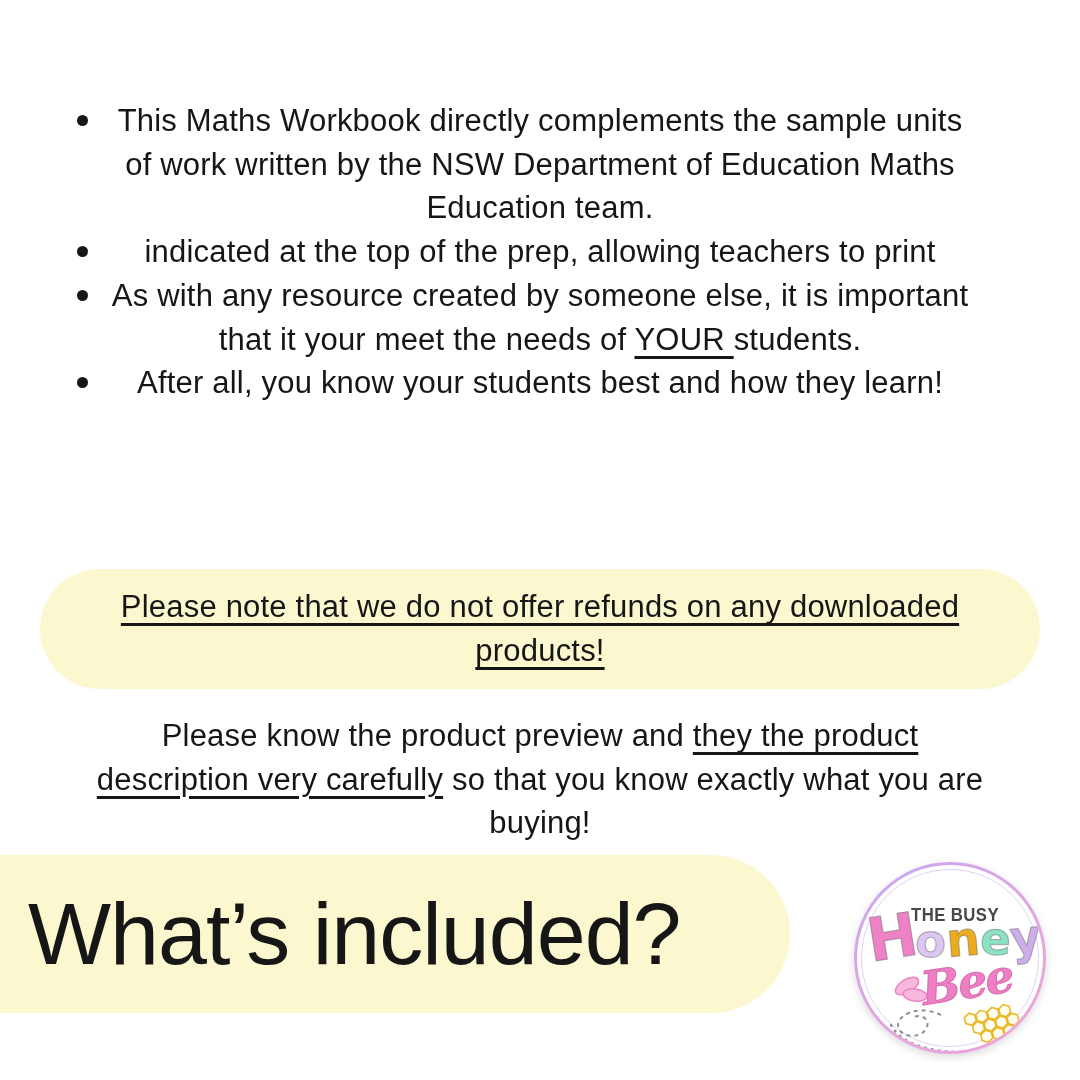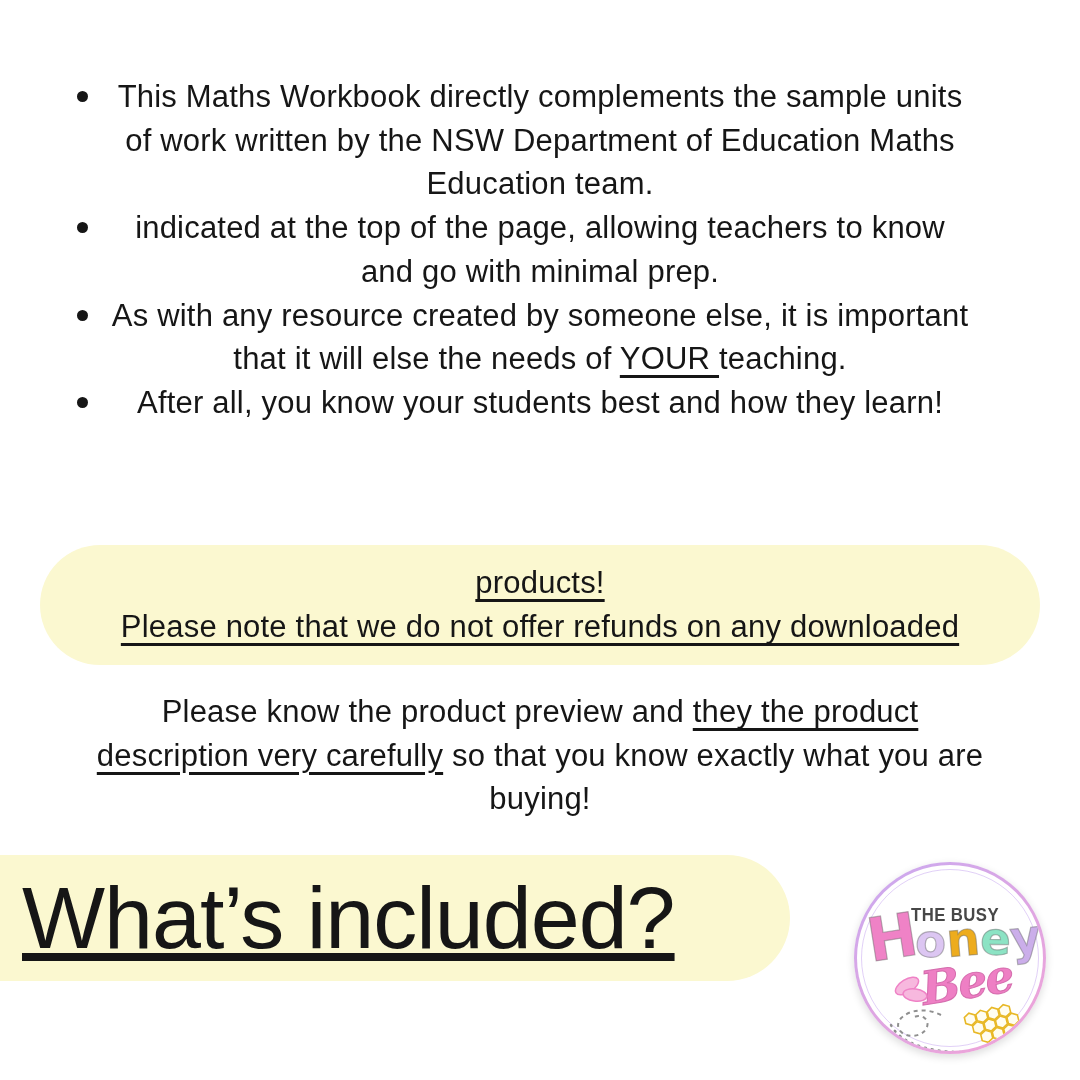--- a/index.html
+++ b/index.html
@@ -9,44 +9,44 @@
   }
   *{margin:0;padding:0;box-sizing:border-box;}
   html,body{width:1080px;height:1080px;}
   body{
     position:relative;background:var(--bg);overflow:hidden;
     font-family:"Liberation Sans",sans-serif;color:var(--text);
   }
   .canvas{position:absolute;inset:0;}
 
   
-  .txt{font-size:31px;line-height:43.7px;letter-spacing:.2px;}
+  .txt{font-size:31px;line-height:43.7px;letter-spacing:.2px;margin-top:24px;}
   .line{text-align:center;white-space:nowrap;}
   .u{text-decoration:underline;text-decoration-thickness:2.5px;text-underline-offset:6px;}
 
   .bullets{position:absolute;top:75px;left:0;right:0;padding:0 55px;}
   .li{position:relative;}
   .li .dot{
     position:absolute;left:22px;top:16px;width:11px;height:11px;
     border-radius:50%;background:var(--text);
   }
 
   .refund-box{
     position:absolute;top:545px;left:40px;right:40px;height:120px;
     background:var(--highlight);border-radius:60px;
     display:flex;flex-direction:column;justify-content:center;
   }
 
   .preview{position:absolute;top:690px;left:20px;right:20px;}
 
   
   .heading-box{
-    position:absolute;top:855px;left:0;width:790px;height:126px;
+    position:absolute;top:855px;left:0;width:790px;height:158px;
     background:var(--highlight);border-radius:0 79px 79px 0;
-    display:flex;align-items:center;padding-left:22px;text-decoration:underline;
+    display:flex;align-items:center;padding-left:28px;
   }
   .heading-box h1{
     font-size:88px;font-weight:400;letter-spacing:-1px;color:var(--text);
     font-family:"Liberation Sans",sans-serif;white-space:nowrap;
   }
 
   
   .logo{
     position:absolute;left:854px;top:862px;width:192px;height:192px;
     border-radius:50%;
@@ -94,38 +94,37 @@
 
   <div class="bullets txt">
       <div class="li">
         <span class="dot"></span>
         <div class="line"><span>This Maths Workbook directly complements the sample units</span></div>
         <div class="line"><span>of work written by the NSW Department of Education Maths</span></div>
         <div class="line"><span>Education team.</span></div>
       </div>
       <div class="li">
         <span class="dot"></span>
-        <div class="line"><span>indicated at the top of the page, allowing teachers to know</span></div>
-        <div class="line"><span>and go with minimal prep.</span></div>
+        <div class="line"><span>indicated at the top of the prep, allowing teachers to print</span></div>
       </div>
       <div class="li">
         <span class="dot"></span>
         <div class="line"><span>As with any resource created by someone else, it is important</span></div>
-        <div class="line"><span>that it will else the needs of </span><span class="u">YOUR </span><span>teaching.</span></div>
+        <div class="line"><span>that it your meet the needs of </span><span class="u">YOUR </span><span>students.</span></div>
       </div>
       <div class="li">
         <span class="dot"></span>
         <div class="line"><span>After all, you know your students best and how they learn!</span></div>
       </div>
     </div>
 
   <div class="refund-box txt">
     <div>
+        <div class="line"><span class="u">Please note that we do not offer refunds on any downloaded</span></div>
         <div class="line"><span class="u">products!</span></div>
-        <div class="line"><span class="u">Please note that we do not offer refunds on any downloaded</span></div>
       </div>
   </div>
 
   <div class="preview txt">
       <div class="line"><span>Please know the product preview and </span><span class="u">they the product</span></div>
       <div class="line"><span class="u">description very carefully</span><span> so that you know exactly what you are</span></div>
       <div class="line"><span>buying!</span></div>
     </div>
 
   <div class="heading-box">

